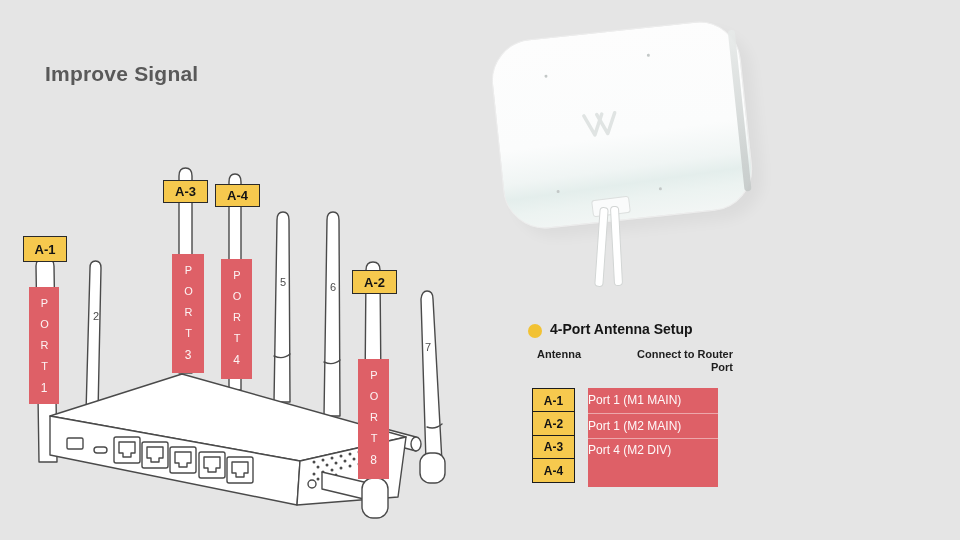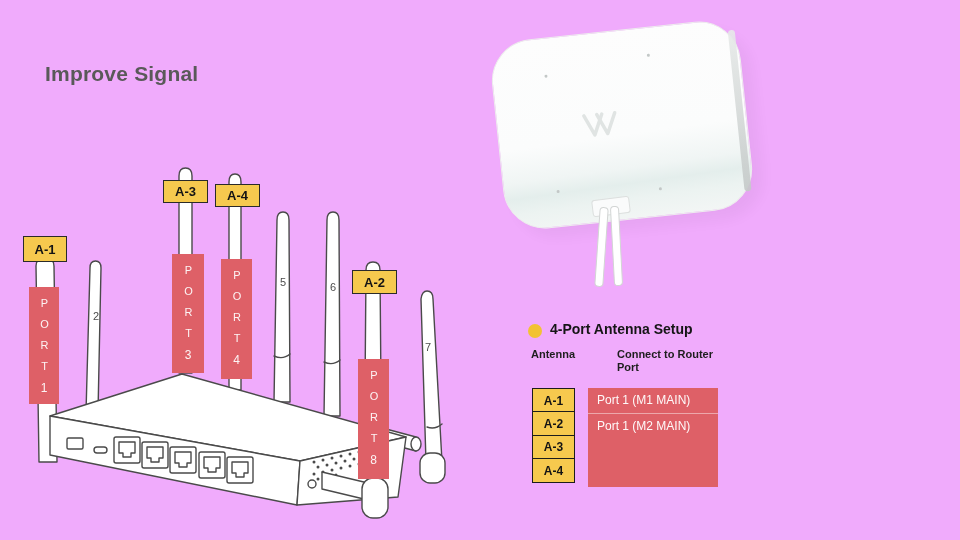--- a/index.html
+++ b/index.html
@@ -1,16 +1,16 @@
 <!DOCTYPE html>
 <html><head>
 <meta charset="utf-8">
 <style>
   html,body{margin:0;padding:0;background:#fff;}
-  .canvas{position:relative;width:960px;height:540px;background:#f0abfc;overflow:hidden;
+  .canvas{position:relative;width:960px;height:540px;background:#e5e5e5;overflow:hidden;
           font-family:"Liberation Sans",sans-serif;}
   .abs{position:absolute;}
   
   .title{left:45px;top:62px;font-size:21px;font-weight:700;color:#595959;letter-spacing:.2px;}
   
   .diagram{left:0;top:150px;width:480px;height:390px;}
   .alabel{background:#F6C94E;border:1.6px solid #2a2a2a;color:#141414;font-size:13px;font-weight:600;
           display:flex;align-items:center;justify-content:center;box-sizing:border-box;z-index:3;}
   .pbar{background:#DE6067;color:rgba(255,255,255,.93);display:flex;flex-direction:column;align-items:center;
         justify-content:space-between;box-sizing:border-box;padding:10px 0 14px 0;z-index:2;}
@@ -23,26 +23,26 @@
   .panel-body{left:497px;top:30px;width:250px;height:190px;transform:rotate(-6deg);
       border-radius:42px;border:1px solid #ededed;box-sizing:border-box;
       background:linear-gradient(178deg,#fdfdfd 0%,#fbfcfc 55%,#f0f5f4 72%,#e4eeec 80%,#ecf3f1 88%,#f3f6f5 100%);
       box-shadow:10px 10px 14px rgba(0,0,0,0.04);}
   .panel-edge{right:2px;top:6%;height:86%;width:7px;border-radius:4px;opacity:.9;
       background:linear-gradient(#e7eae9,#c4c9c8);}
   .screw{width:3px;height:3px;border-radius:50%;background:#c3c8c7;}
   
   .dot{left:528px;top:324px;width:14px;height:14px;border-radius:50%;background:#F2C233;}
   .setup-heading{left:550px;top:321px;font-size:14px;font-weight:700;color:#151515;}
-  .colhead{font-size:11px;font-weight:700;color:#1e1e1e;text-align:left;line-height:13px;}
+  .colhead{font-size:11px;font-weight:700;color:#1e1e1e;text-align:right;line-height:13px;}
   .ycell{width:43px;height:25px;background:#F6C94E;border:1.6px solid #1c1c1c;box-sizing:border-box;
          display:flex;align-items:center;justify-content:center;font-size:12px;font-weight:600;color:#141414;}
   .ycell+.ycell{margin-top:-1.6px;}
   .rrows{left:588px;top:388px;width:130px;height:99px;background:#DE6067;}
-  .rrow{height:24.75px;display:flex;align-items:center;padding-left:9px;box-sizing:border-box;
+  .rrow{height:24.75px;display:flex;align-items:center;box-sizing:border-box;
         color:rgba(255,255,255,.96);font-size:12px;}
   .rrow+.rrow{border-top:1px solid rgba(255,255,255,.45);}
   svg{display:block;}
 </style>
 </head>
 <body>
 
 <div class="canvas">
 
   <div class="abs title">Improve Signal</div>
@@ -171,16 +171,17 @@
     <div class="abs" style="left:532px;top:388px;">
       <div class="ycell">A-1</div>
       <div class="ycell">A-2</div>
       <div class="ycell">A-3</div>
       <div class="ycell">A-4</div>
     </div>
 
     <div class="abs rrows">
       <div class="rrow">Port 1 (M1 MAIN)</div>
       <div class="rrow">Port 1 (M2 MAIN)</div>
+      <div class="rrow">Port 4 (M2 DIV)</div>
     </div>
   </div>
 
 </div>
 
 </body></html>

